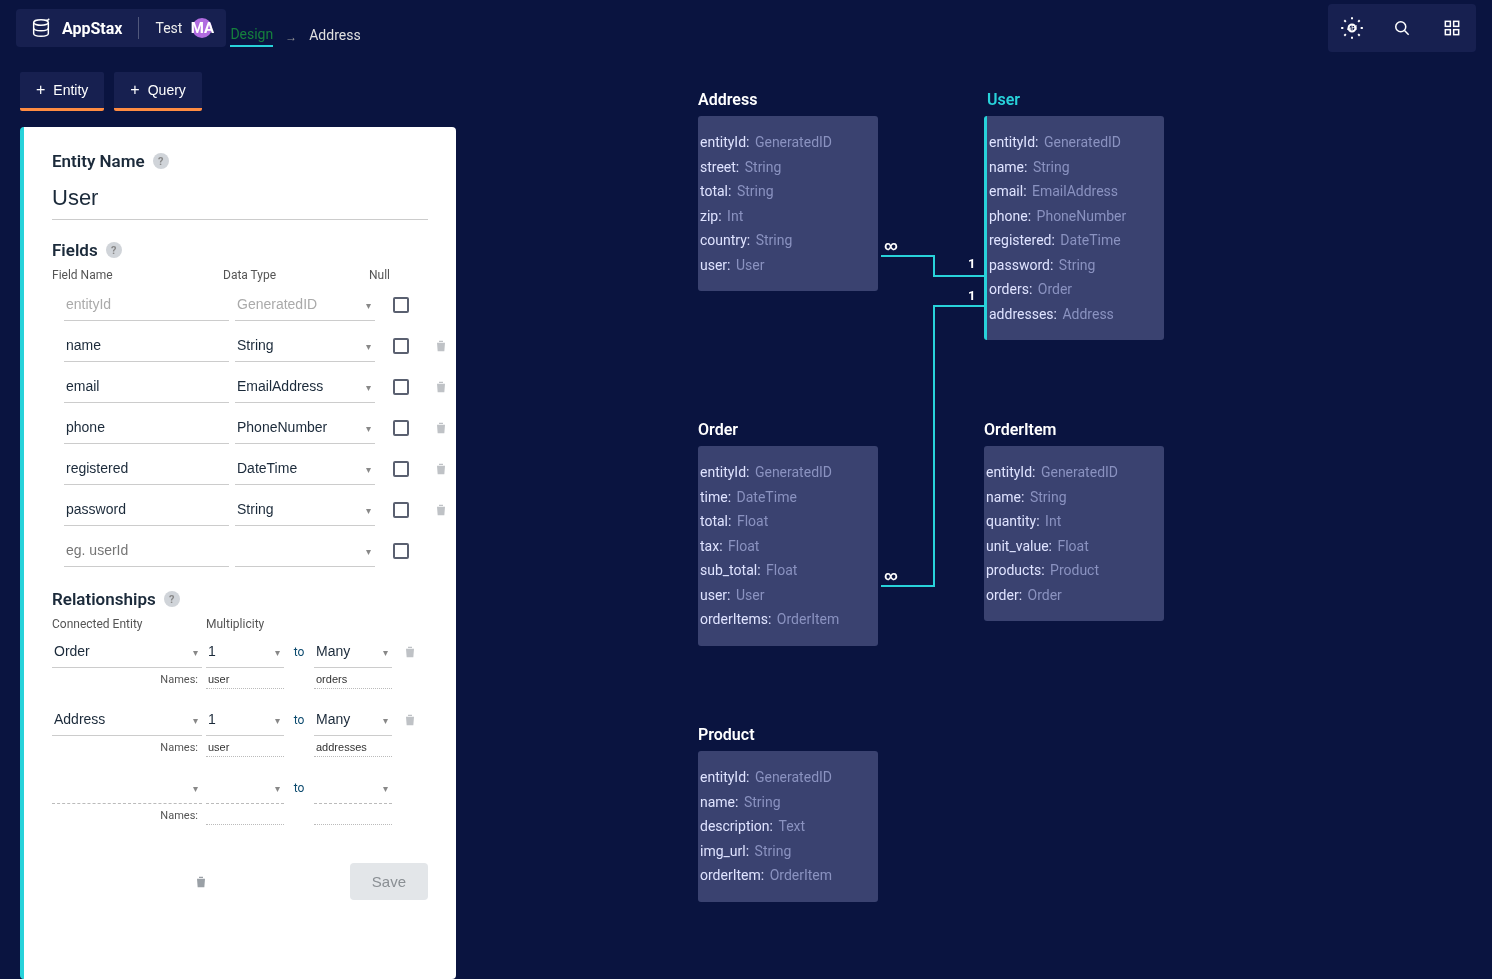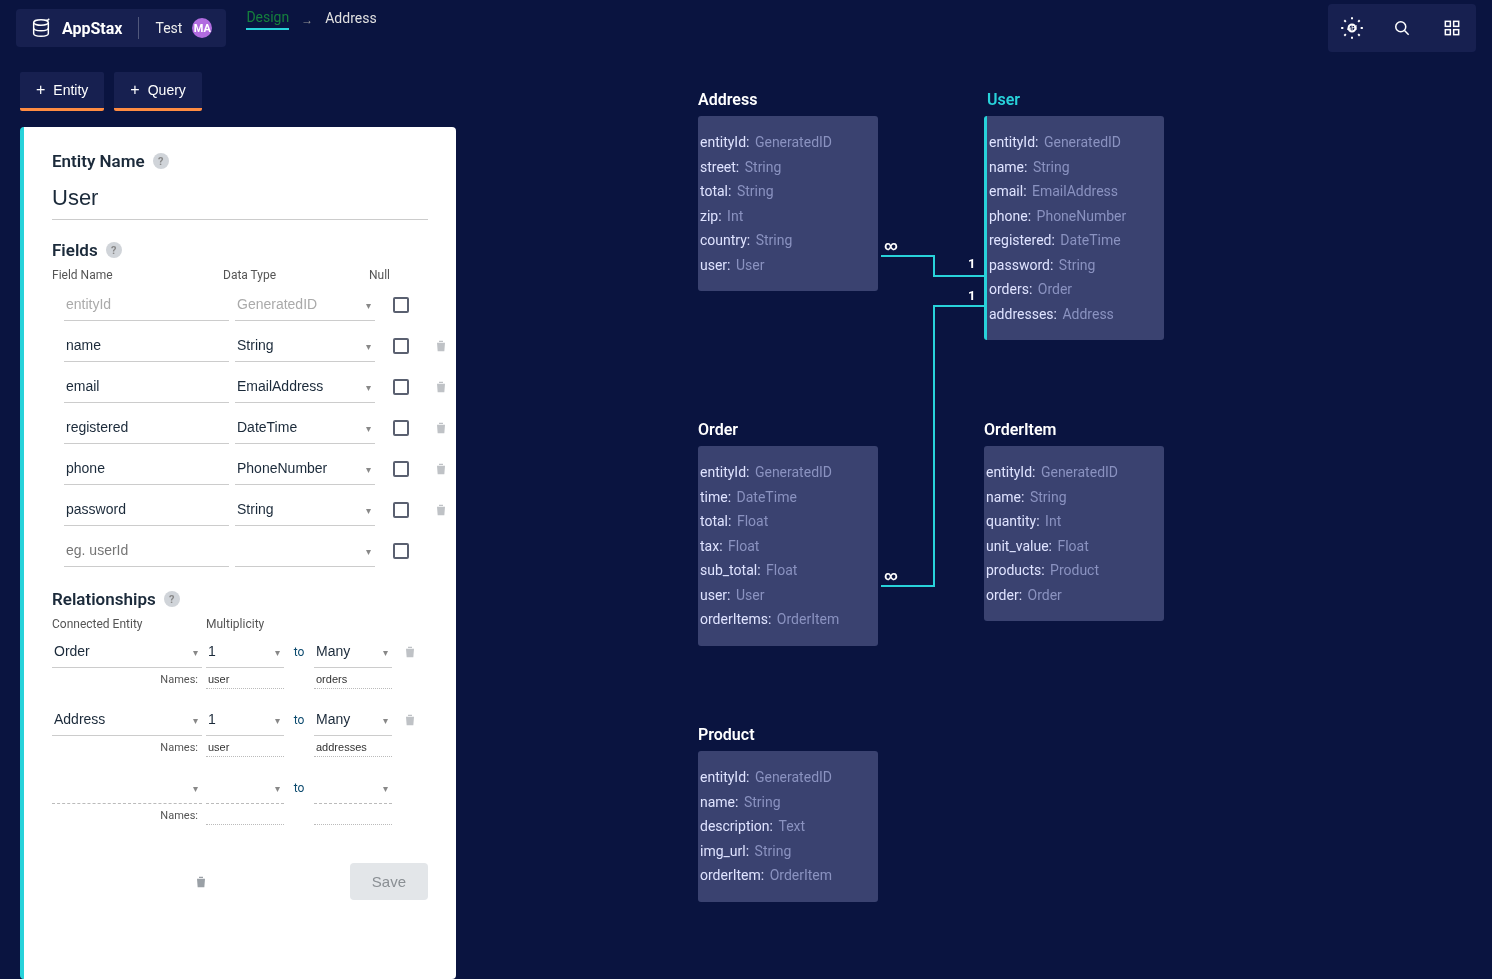--- a/index.html
+++ b/index.html
@@ -11,37 +11,37 @@
     height: 979px;
     overflow: hidden;
   }
   .topbar {
     height: 56px;
     display: flex;
     align-items: center;
     padding: 0 16px;
     justify-content: space-between;
   }
-  .topbar-left { display: flex; align-items: flex-start; gap: 20px; }
+  .topbar-left { display: flex; align-items: flex-end; gap: 4px; }
   .brand-box {
     background: #172050;
     display: flex;
     align-items: center;
     padding: 8px 14px;
     border-radius: 4px;
     gap: 10px;
   }
   .brand-logo { width: 22px; height: 22px; }
   .brand-name { font-weight: 700; font-size: 16px; color: #fff; }
   .brand-divider { width: 1px; height: 22px; background: rgba(255,255,255,0.25); margin: 0 6px; }
   .project-name { font-size: 14px; color: #eee; }
   .avatar {
     width: 20px; height: 20px; border-radius: 50%;
     background: #b16ce0; display: flex; align-items: center; justify-content: center;
-    font-size: 11px; font-weight: 700; color: #fff;
+    font-size: 15px; font-weight: 700; color: #fff;
   }
   .nav-tabs { display: flex; align-items: center; gap: 12px; font-size: 14px; }
   .nav-tab { color: #e0e0e0; cursor: pointer; padding-bottom: 3px; }
   .nav-tab.active { color: #15803d; border-bottom: 2px solid #28d2da; }
   .nav-arrow { color: #999; font-size: 12px; }
   .topbar-right { display: flex; gap: 10px; background:#172050; border-radius:4px; padding:4px; }
   .icon-btn {
     width: 40px; height: 40px; display: flex; align-items: center; justify-content: center;
     cursor: pointer; border-radius: 4px;
   }
@@ -298,32 +298,32 @@
               <input class="cell-input" value="email" style="">
               <div class="select-wrap"><input class="cell-select" value="EmailAddress" style=""></div>
               <div class="checkbox"></div>
               <div class="trash">
                 <svg viewBox="0 0 24 24">
                   <path d="M6 7h12l-1 13H7L6 7zm3-3h6v2H9V4zM4 7h16"></path>
                 </svg>
               </div>
             </div>
             <div class="field-row">
-              <input class="cell-input" value="registered" style="">
-              <div class="select-wrap"><input class="cell-select" value="DateTime" style=""></div>
+              <input class="cell-input" value="phone" style="">
+              <div class="select-wrap"><input class="cell-select" value="PhoneNumber" style=""></div>
               <div class="checkbox"></div>
               <div class="trash">
                 <svg viewBox="0 0 24 24">
                   <path d="M6 7h12l-1 13H7L6 7zm3-3h6v2H9V4zM4 7h16"></path>
                 </svg>
               </div>
             </div>
             <div class="field-row">
-              <input class="cell-input" value="phone" style="">
-              <div class="select-wrap"><input class="cell-select" value="PhoneNumber" style=""></div>
+              <input class="cell-input" value="registered" style="">
+              <div class="select-wrap"><input class="cell-select" value="DateTime" style=""></div>
               <div class="checkbox"></div>
               <div class="trash">
                 <svg viewBox="0 0 24 24">
                   <path d="M6 7h12l-1 13H7L6 7zm3-3h6v2H9V4zM4 7h16"></path>
                 </svg>
               </div>
             </div>
             <div class="field-row">
               <input class="cell-input" value="password" style="">
               <div class="select-wrap"><input class="cell-select" value="String" style=""></div>

